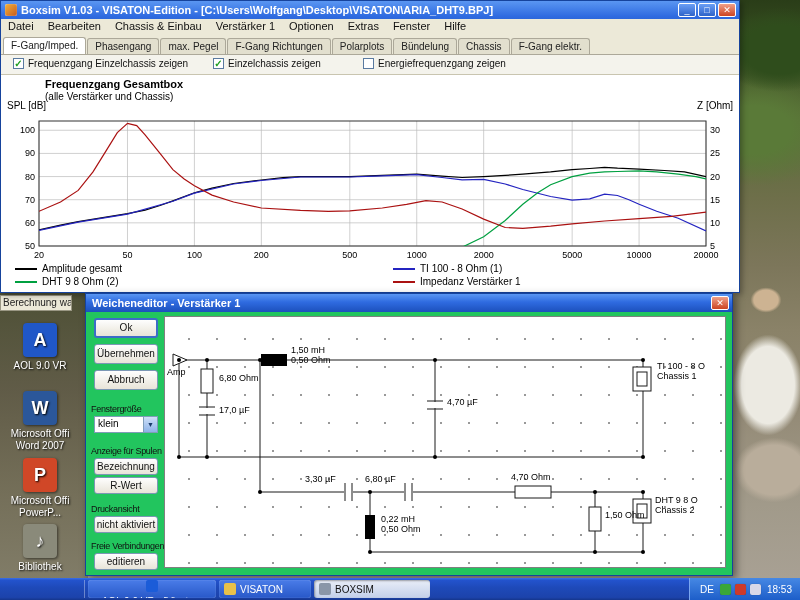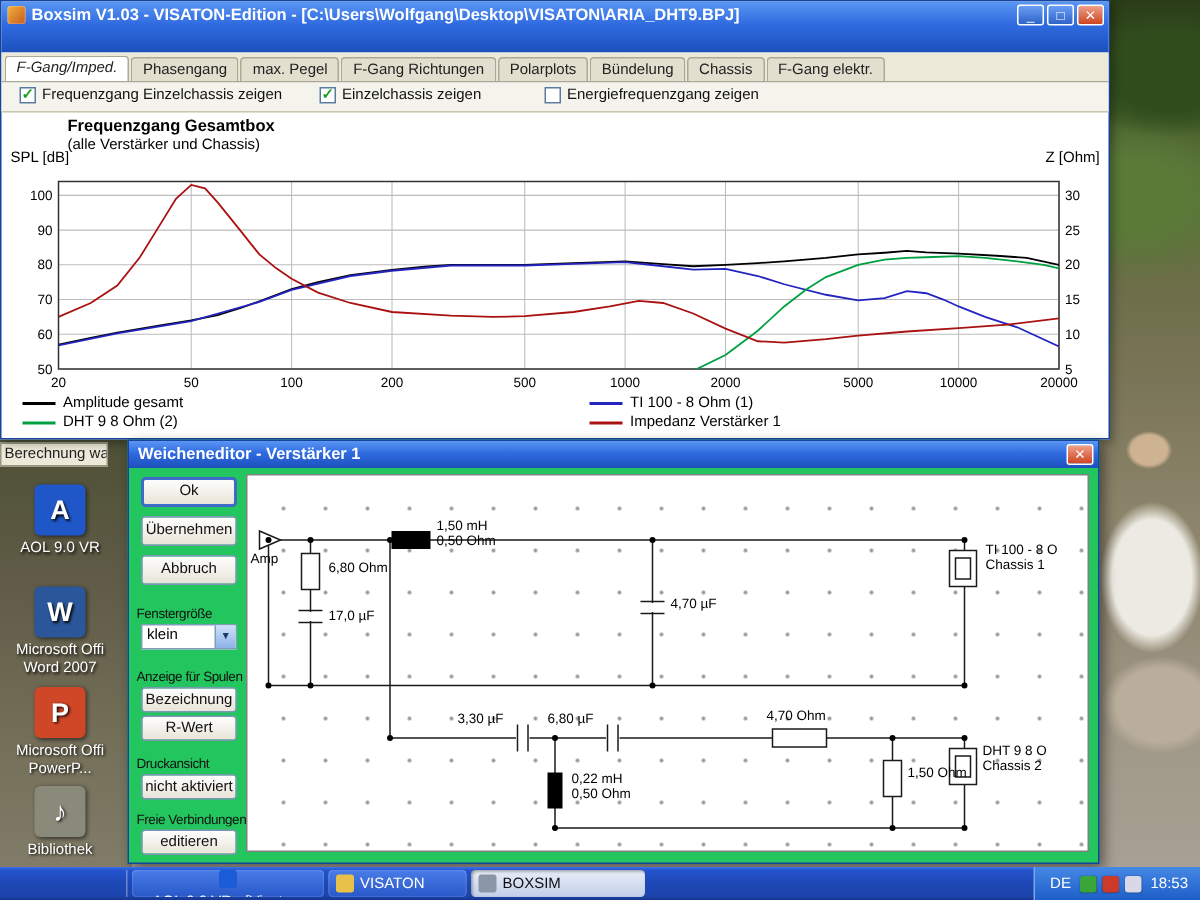--- a/index.html
+++ b/index.html
@@ -46,21 +46,21 @@
     text-align:center;box-sizing:border-box;}
   .cap-btn.close{background:linear-gradient(#f0a088,#cc4422);}
   .menubar{position:absolute;left:0;top:18px;right:0;height:16px;background:#ece9d8;
     display:flex;font-size:11px;border-bottom:1px solid #d8d4c0;}
   .menu-item{padding:1px 7px 0 7px;color:#111;}
   .tabbar{position:absolute;left:0;top:34px;right:0;height:20px;background:#ece9d8;
     display:flex;align-items:flex-end;padding-left:2px;border-bottom:1px solid #aca899;
     box-sizing:border-box;}
   .tab{font-size:10px;padding:2px 7px;background:#e2dfce;border:1px solid #aca899;
     border-bottom:none;border-radius:3px 3px 0 0;margin-right:1px;color:#222;}
-  .tab.active{background:#fff;padding-bottom:3px;font-style:italic;}
+  .tab.active{background:#fff;padding-bottom:3px;}
   .checkrow{position:absolute;left:0;top:54px;right:0;height:19px;background:#f4f3ec;
     border-bottom:1px solid #c9c5b0;}
   .chk{position:absolute;top:3px;display:flex;gap:4px;font-size:10px;align-items:center;color:#111;}
   .box{width:11px;height:11px;background:#fff;border:1px solid #5a7aa0;font-size:10px;
     line-height:10px;color:#1e9e1e;text-align:center;font-weight:bold;box-sizing:border-box;}
 
   
   .chart-title{position:absolute;left:44px;top:77px;font-size:11px;font-weight:bold;color:#000;}
   .chart-sub{position:absolute;left:44px;top:90px;font-size:10px;color:#000;}
   .yl{position:absolute;left:6px;top:99px;font-size:10px;color:#000;}
@@ -152,20 +152,30 @@
     <div class="titlebar">
       <span class="app-ico"></span>
       <span>Boxsim V1.03 - VISATON-Edition - [C:\Users\Wolfgang\Desktop\VISATON\ARIA_DHT9.BPJ]</span>
     </div>
     <div class="cap-btns">
       <div class="cap-btn">_</div>
       <div class="cap-btn">□</div>
       <div class="cap-btn close">✕</div>
     </div>
 
+    <div class="menubar" id="menu-bar">
+        <div class="menu-item">Datei</div>
+        <div class="menu-item">Bearbeiten</div>
+        <div class="menu-item">Chassis &amp; Einbau</div>
+        <div class="menu-item">Verstärker 1</div>
+        <div class="menu-item">Optionen</div>
+        <div class="menu-item">Extras</div>
+        <div class="menu-item">Fenster</div>
+        <div class="menu-item">Hilfe</div>
+      </div>
     <div class="tabbar" id="tab-bar">
         <div class="tab active">F-Gang/Imped.</div>
         <div class="tab">Phasengang</div>
         <div class="tab">max. Pegel</div>
         <div class="tab">F-Gang Richtungen</div>
         <div class="tab">Polarplots</div>
         <div class="tab">Bündelung</div>
         <div class="tab">Chassis</div>
         <div class="tab">F-Gang elektr.</div>
       </div>

